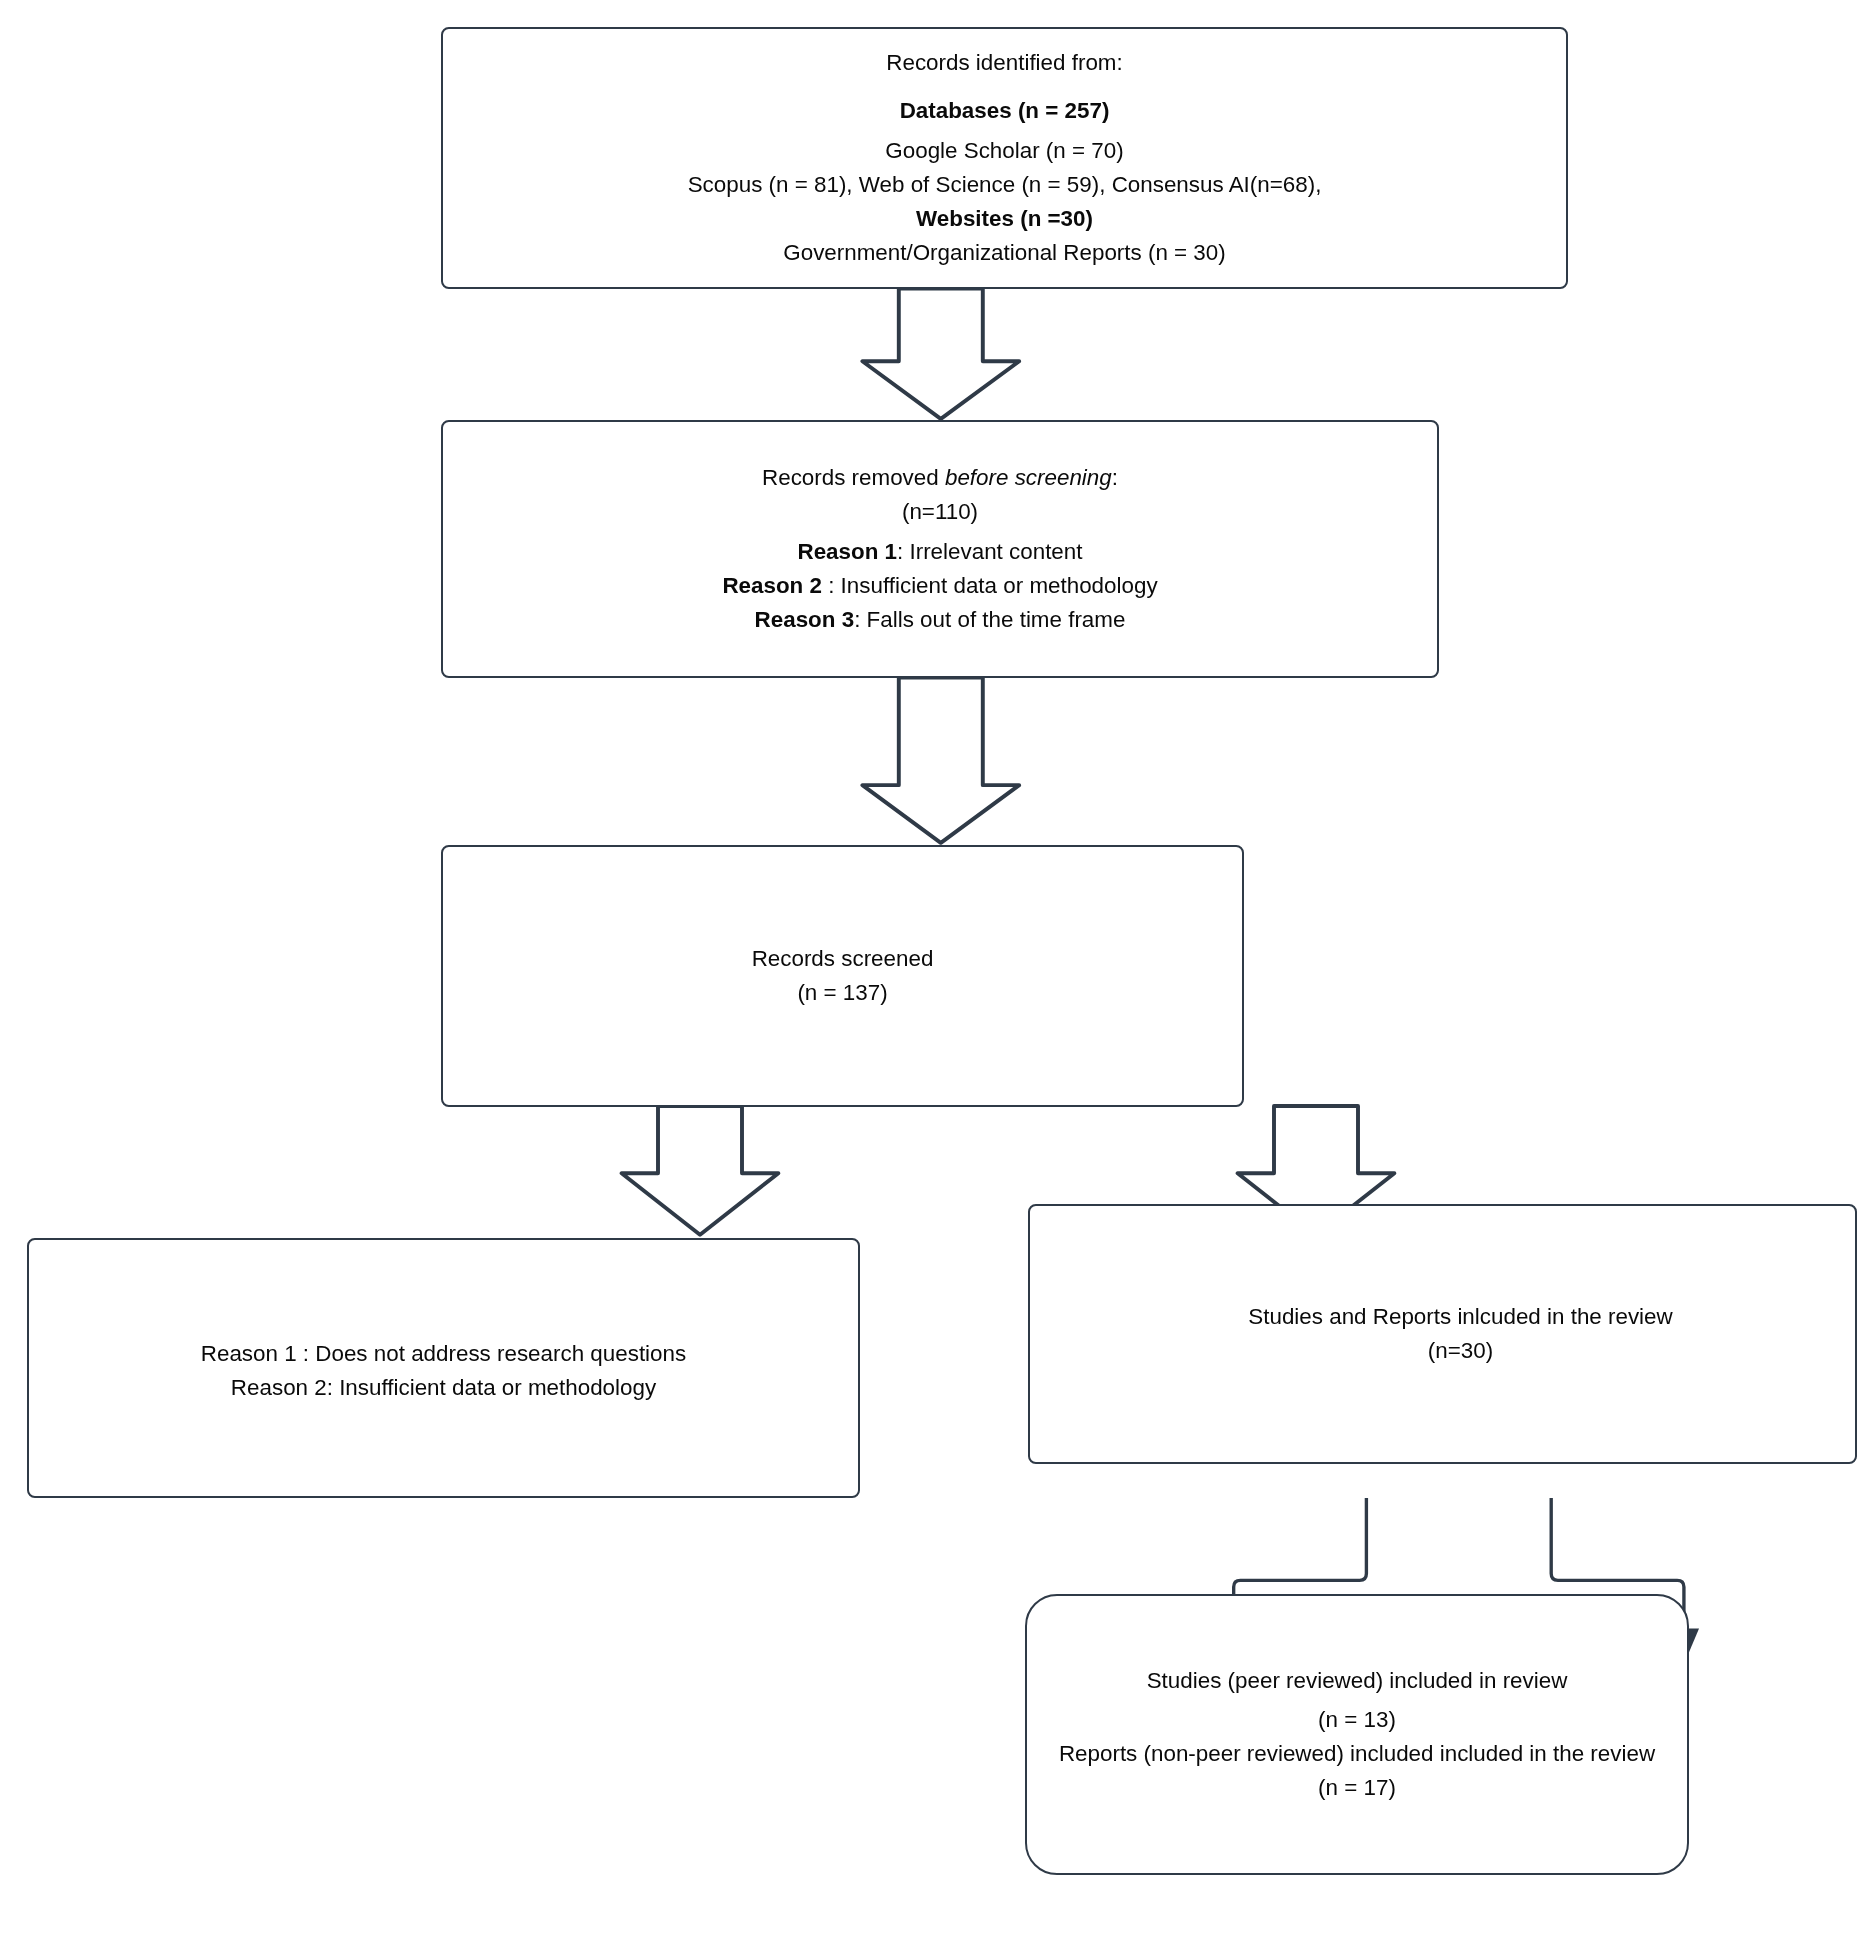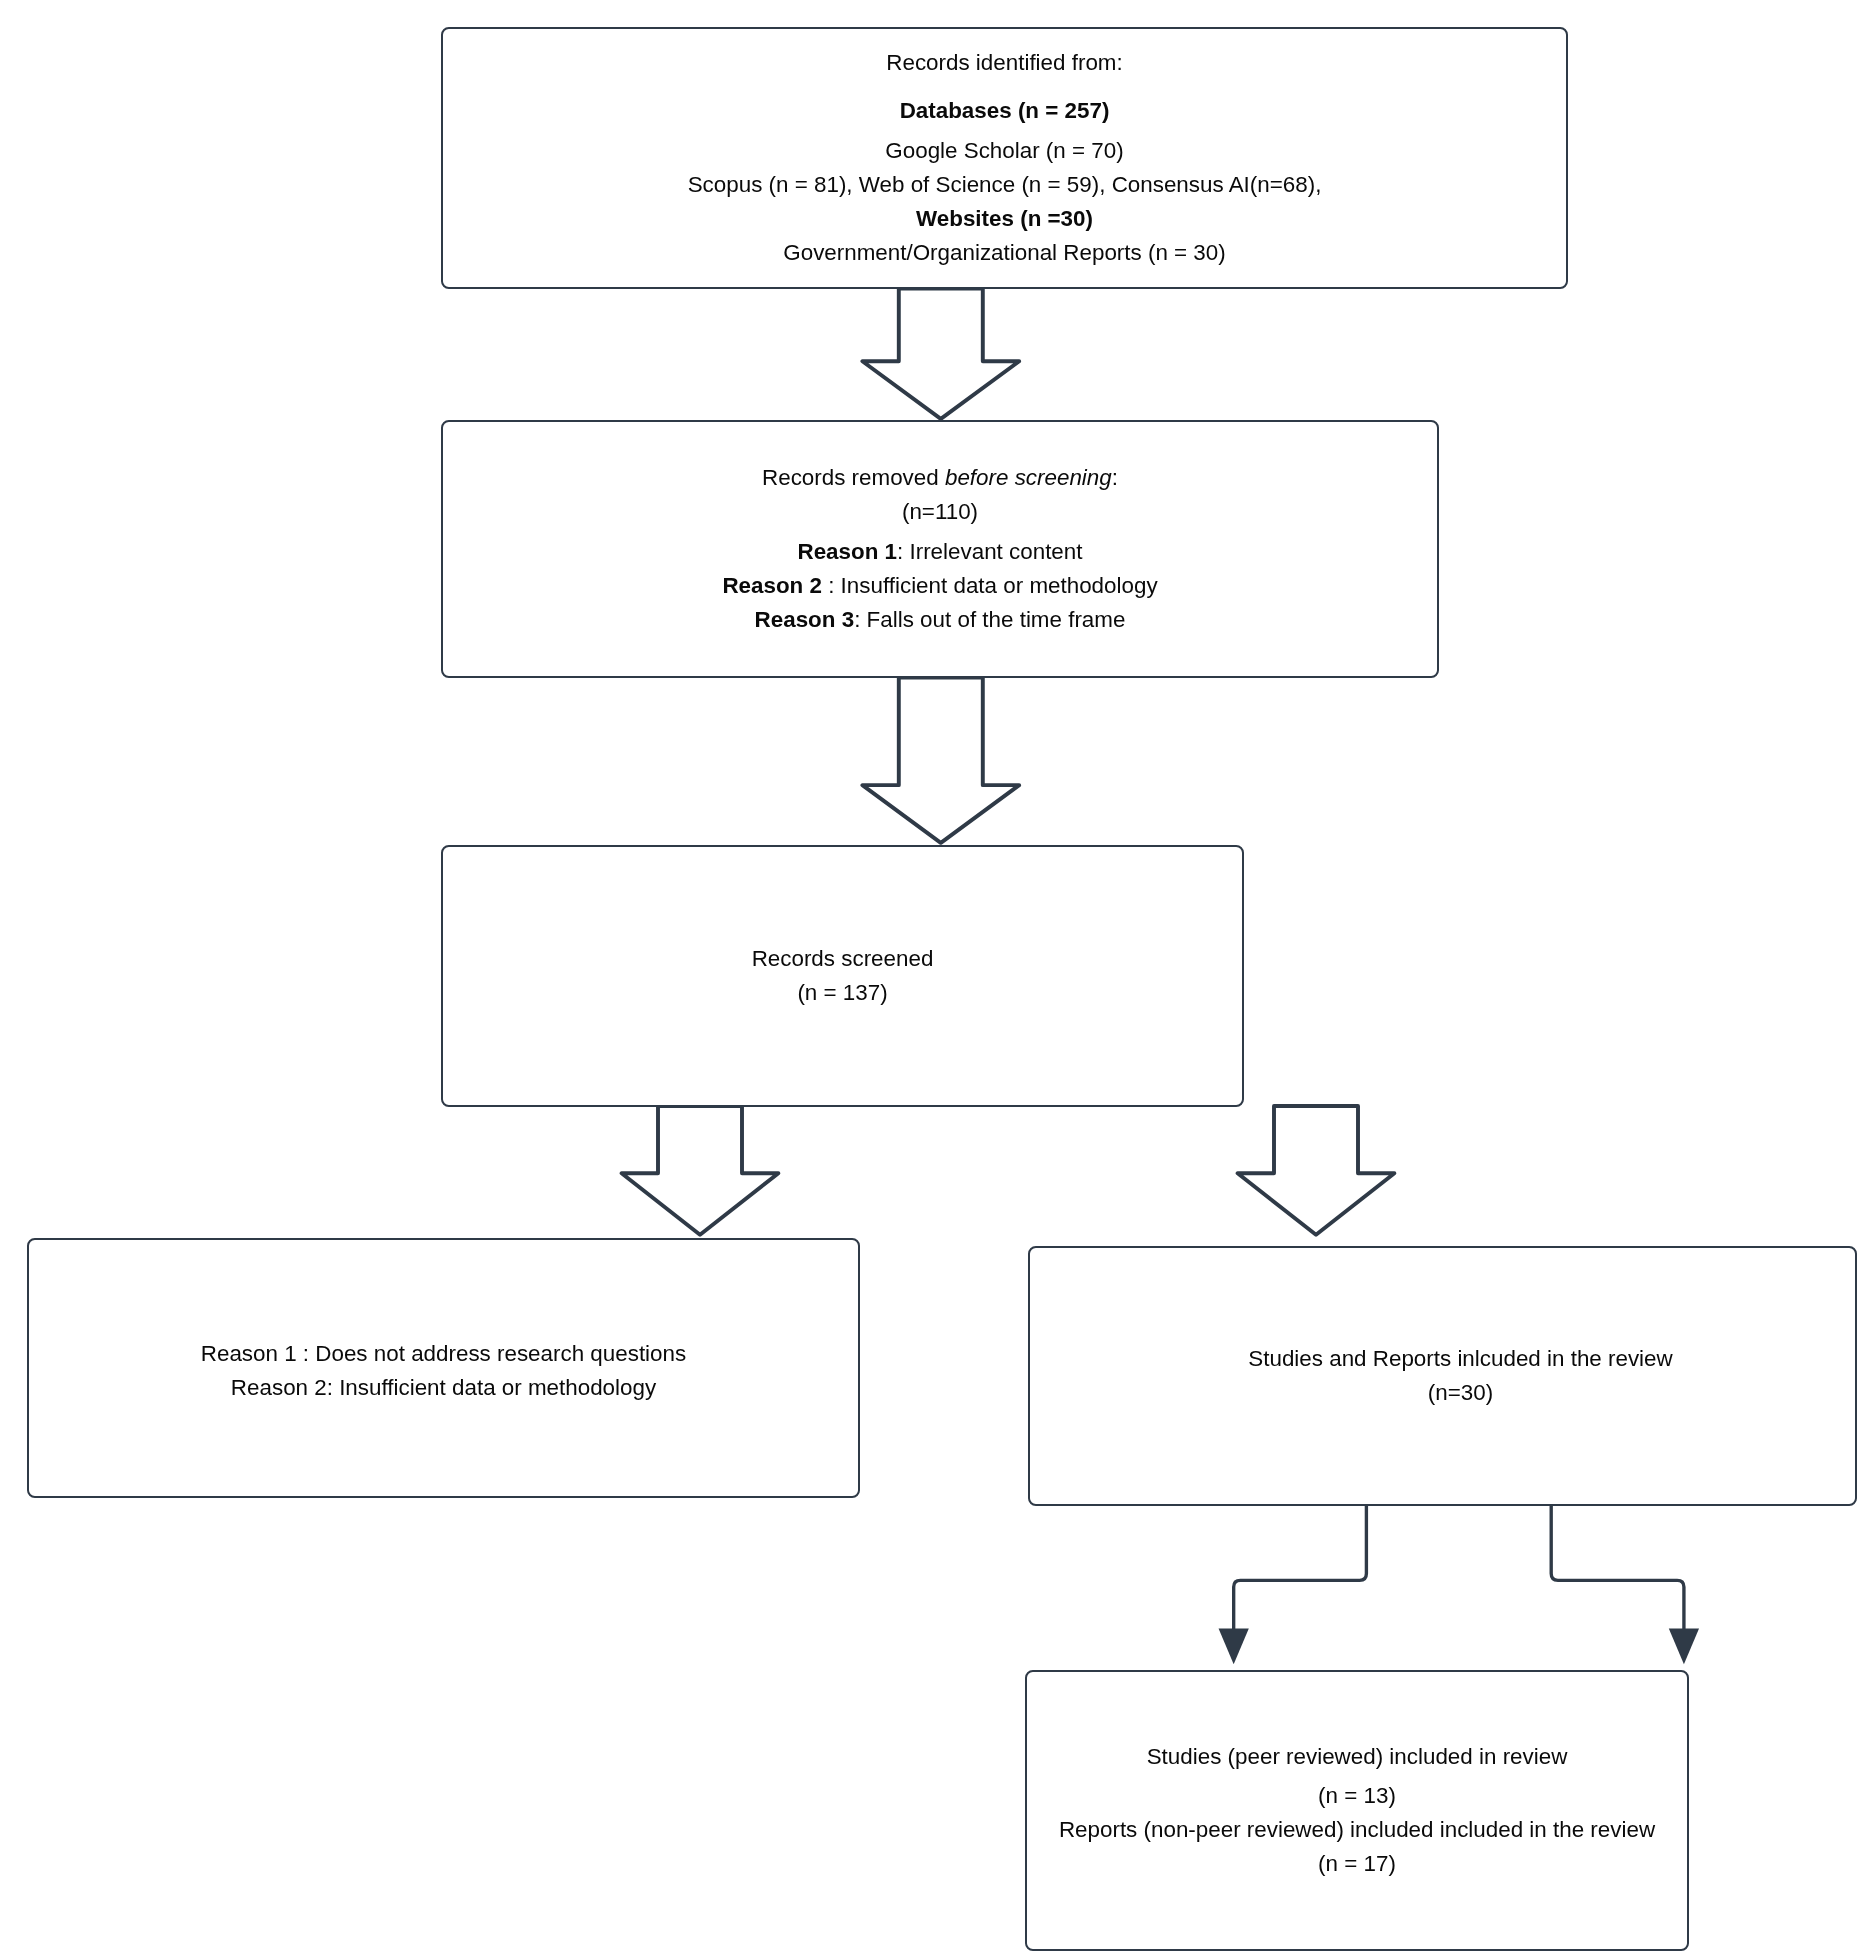--- a/index.html
+++ b/index.html
@@ -84,28 +84,28 @@
   </div>
 
   <div class="box" style="left:27px;top:1238px;width:833px;height:260px;">
     <div class="boxinner">
       <div class="gap-sm"></div>
       <div class="ln">Reason 1 : Does not address research questions</div>
       <div class="ln">Reason 2:  Insufficient data or methodology</div>
     </div>
   </div>
 
-  <div class="box" style="left:1028px;top:1246px;width:829px;height:260px;padding-left:36px;">
+  <div class="box" style="left:1028px;top:1204px;width:829px;height:260px;padding-left:36px;">
     <div class="boxinner">
       <div class="ln">Studies and Reports inlcuded in the review</div>
       <div class="ln">(n=30)</div>
     </div>
   </div>
 
-  <div class="box" style="left:1025px;top:1670px;width:664px;height:281px;">
+  <div class="box" style="left:1025px;top:1594px;width:664px;height:281px;border-radius:32px;">
     <div class="boxinner">
       <div class="ln">Studies (peer reviewed) included in review</div>
       <div class="gap-sm"></div>
       <div class="ln">(n = 13)</div>
       <div class="ln wrap">Reports (non-peer reviewed)  included included in the review</div>
       <div class="ln">(n = 17)</div>
     </div>
   </div>
 
 </div>

